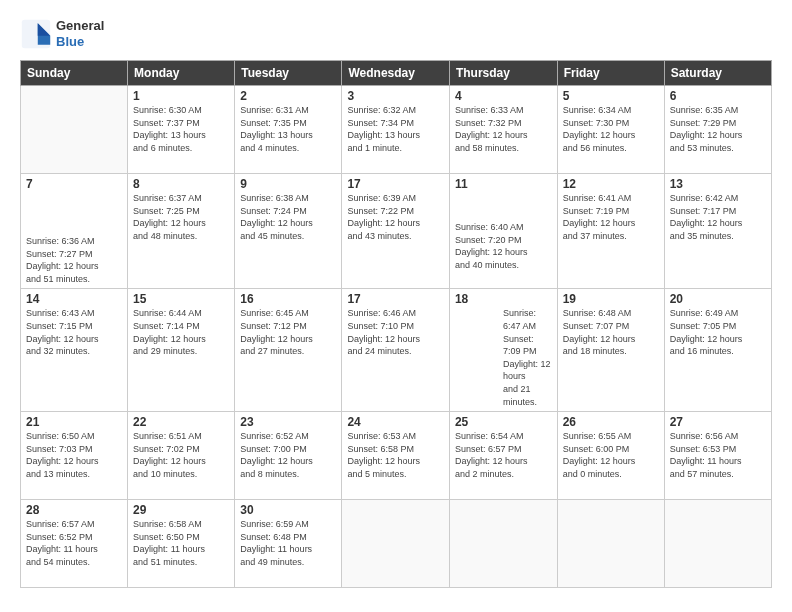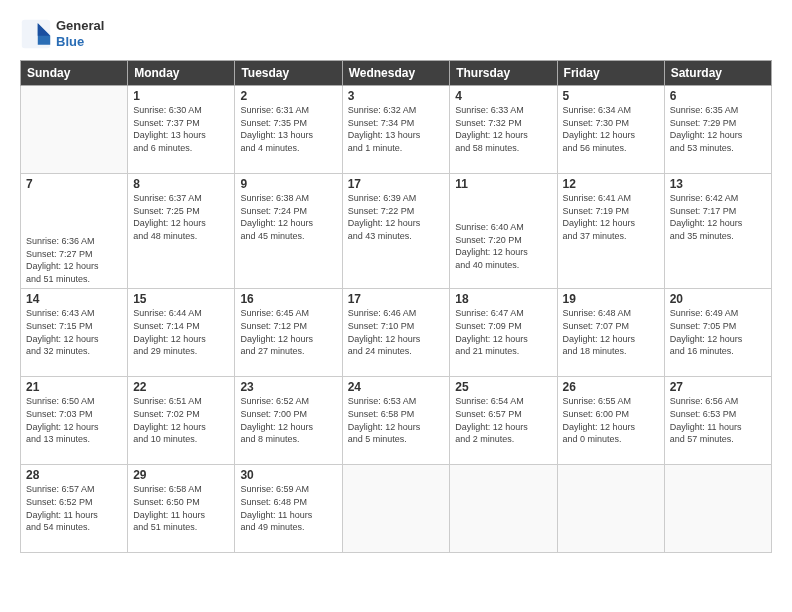--- a/index.html
+++ b/index.html
@@ -244,21 +244,21 @@
           </td>
           <td>
             <span class="day-number">17</span>
             <div class="day-info" style="white-space: pre-line;">Sunrise: 6:46 AM
 Sunset: 7:10 PM
 Daylight: 12 hours
 and 24 minutes.</div>
           </td>
           <td>
             <span class="day-number">18</span>
-            <div class="day-info" style="white-space: pre-line;">Sunrise: 6:47 AM
+            <div class="day-info" style="white-space: pre-line; margin-left: 48px;">Sunrise: 6:47 AM
 Sunset: 7:09 PM
 Daylight: 12 hours
 and 21 minutes.</div>
           </td>
           <td>
             <span class="day-number">19</span>
             <div class="day-info" style="white-space: pre-line;">Sunrise: 6:48 AM
 Sunset: 7:07 PM
 Daylight: 12 hours
 and 18 minutes.</div>

